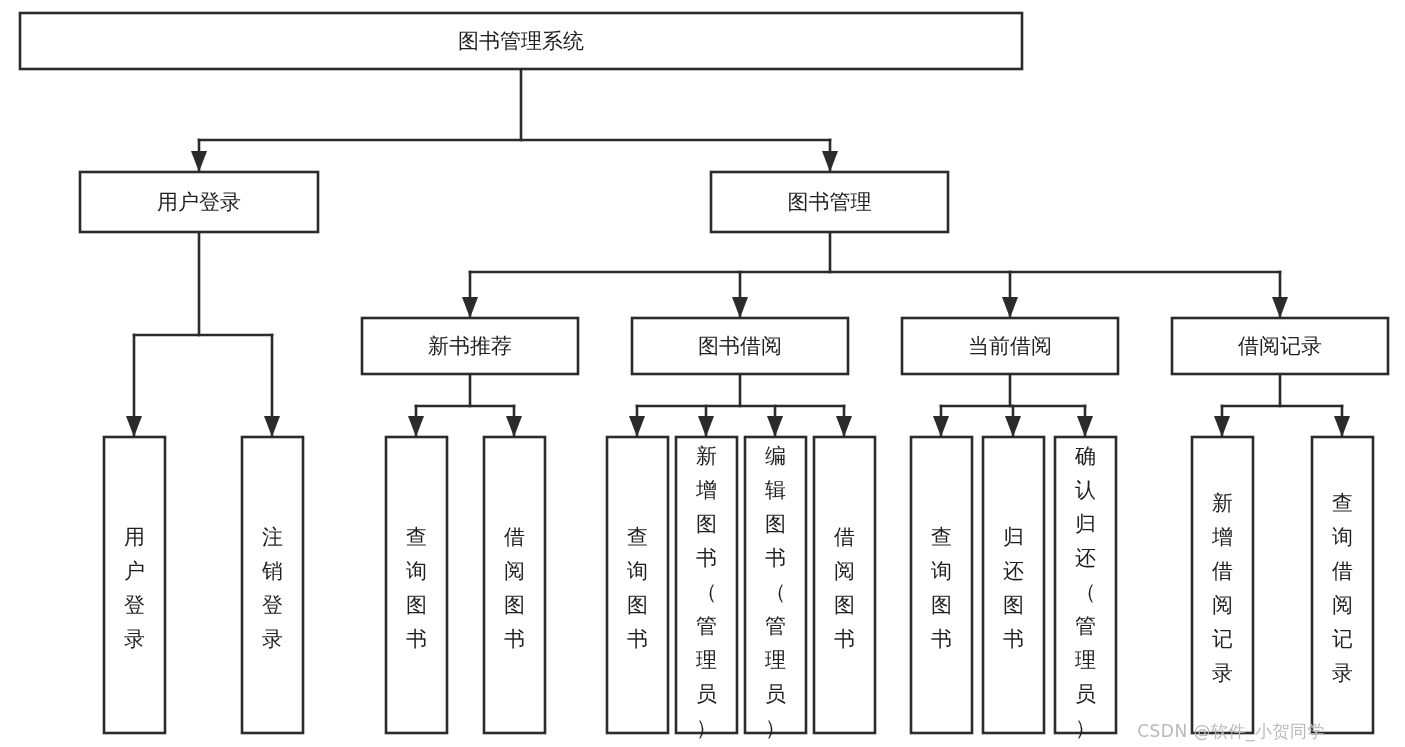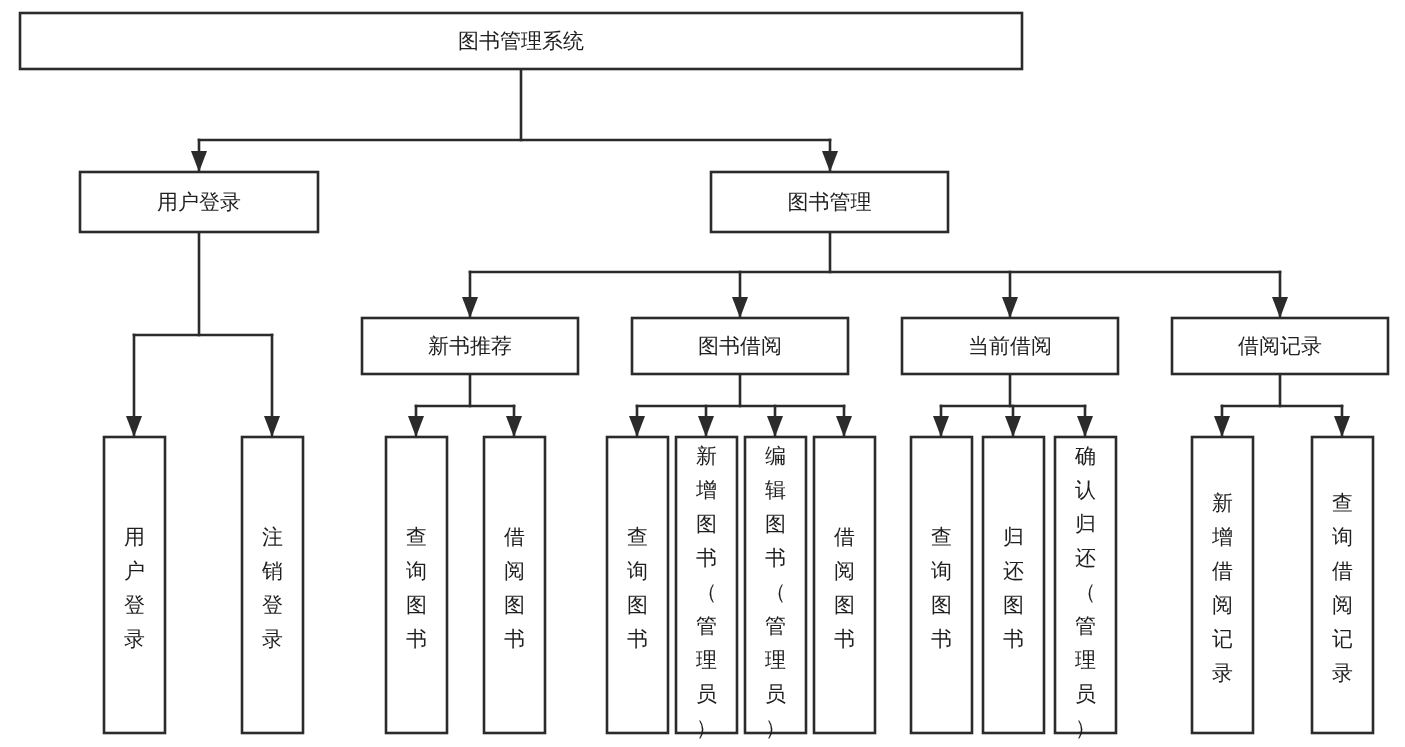--- a/index.html
+++ b/index.html
@@ -216,14 +216,15 @@
           <rect x="1192" y="437" width="61" height="296" class="node-box"></rect>
           <text x="1222.5" y="509.52" class="node-label-vertical"><tspan x="1222.5" dy="0">新</tspan><tspan x="1222.5" dy="34">增</tspan><tspan x="1222.5" dy="34">借</tspan><tspan x="1222.5" dy="34">阅</tspan><tspan x="1222.5" dy="34">记</tspan><tspan x="1222.5" dy="34">录</tspan></text>
         </g>
         <g>
           <rect x="1312" y="437" width="61" height="296" class="node-box"></rect>
           <text x="1342.5" y="509.52" class="node-label-vertical"><tspan x="1342.5" dy="0">查</tspan><tspan x="1342.5" dy="34">询</tspan><tspan x="1342.5" dy="34">借</tspan><tspan x="1342.5" dy="34">阅</tspan><tspan x="1342.5" dy="34">记</tspan><tspan x="1342.5" dy="34">录</tspan></text>
         </g>
       </g>
   </svg>
 
+  <div class="watermark-text">CSDN @软件_小贺同学</div>
 
 </div>
 
 </body></html>

